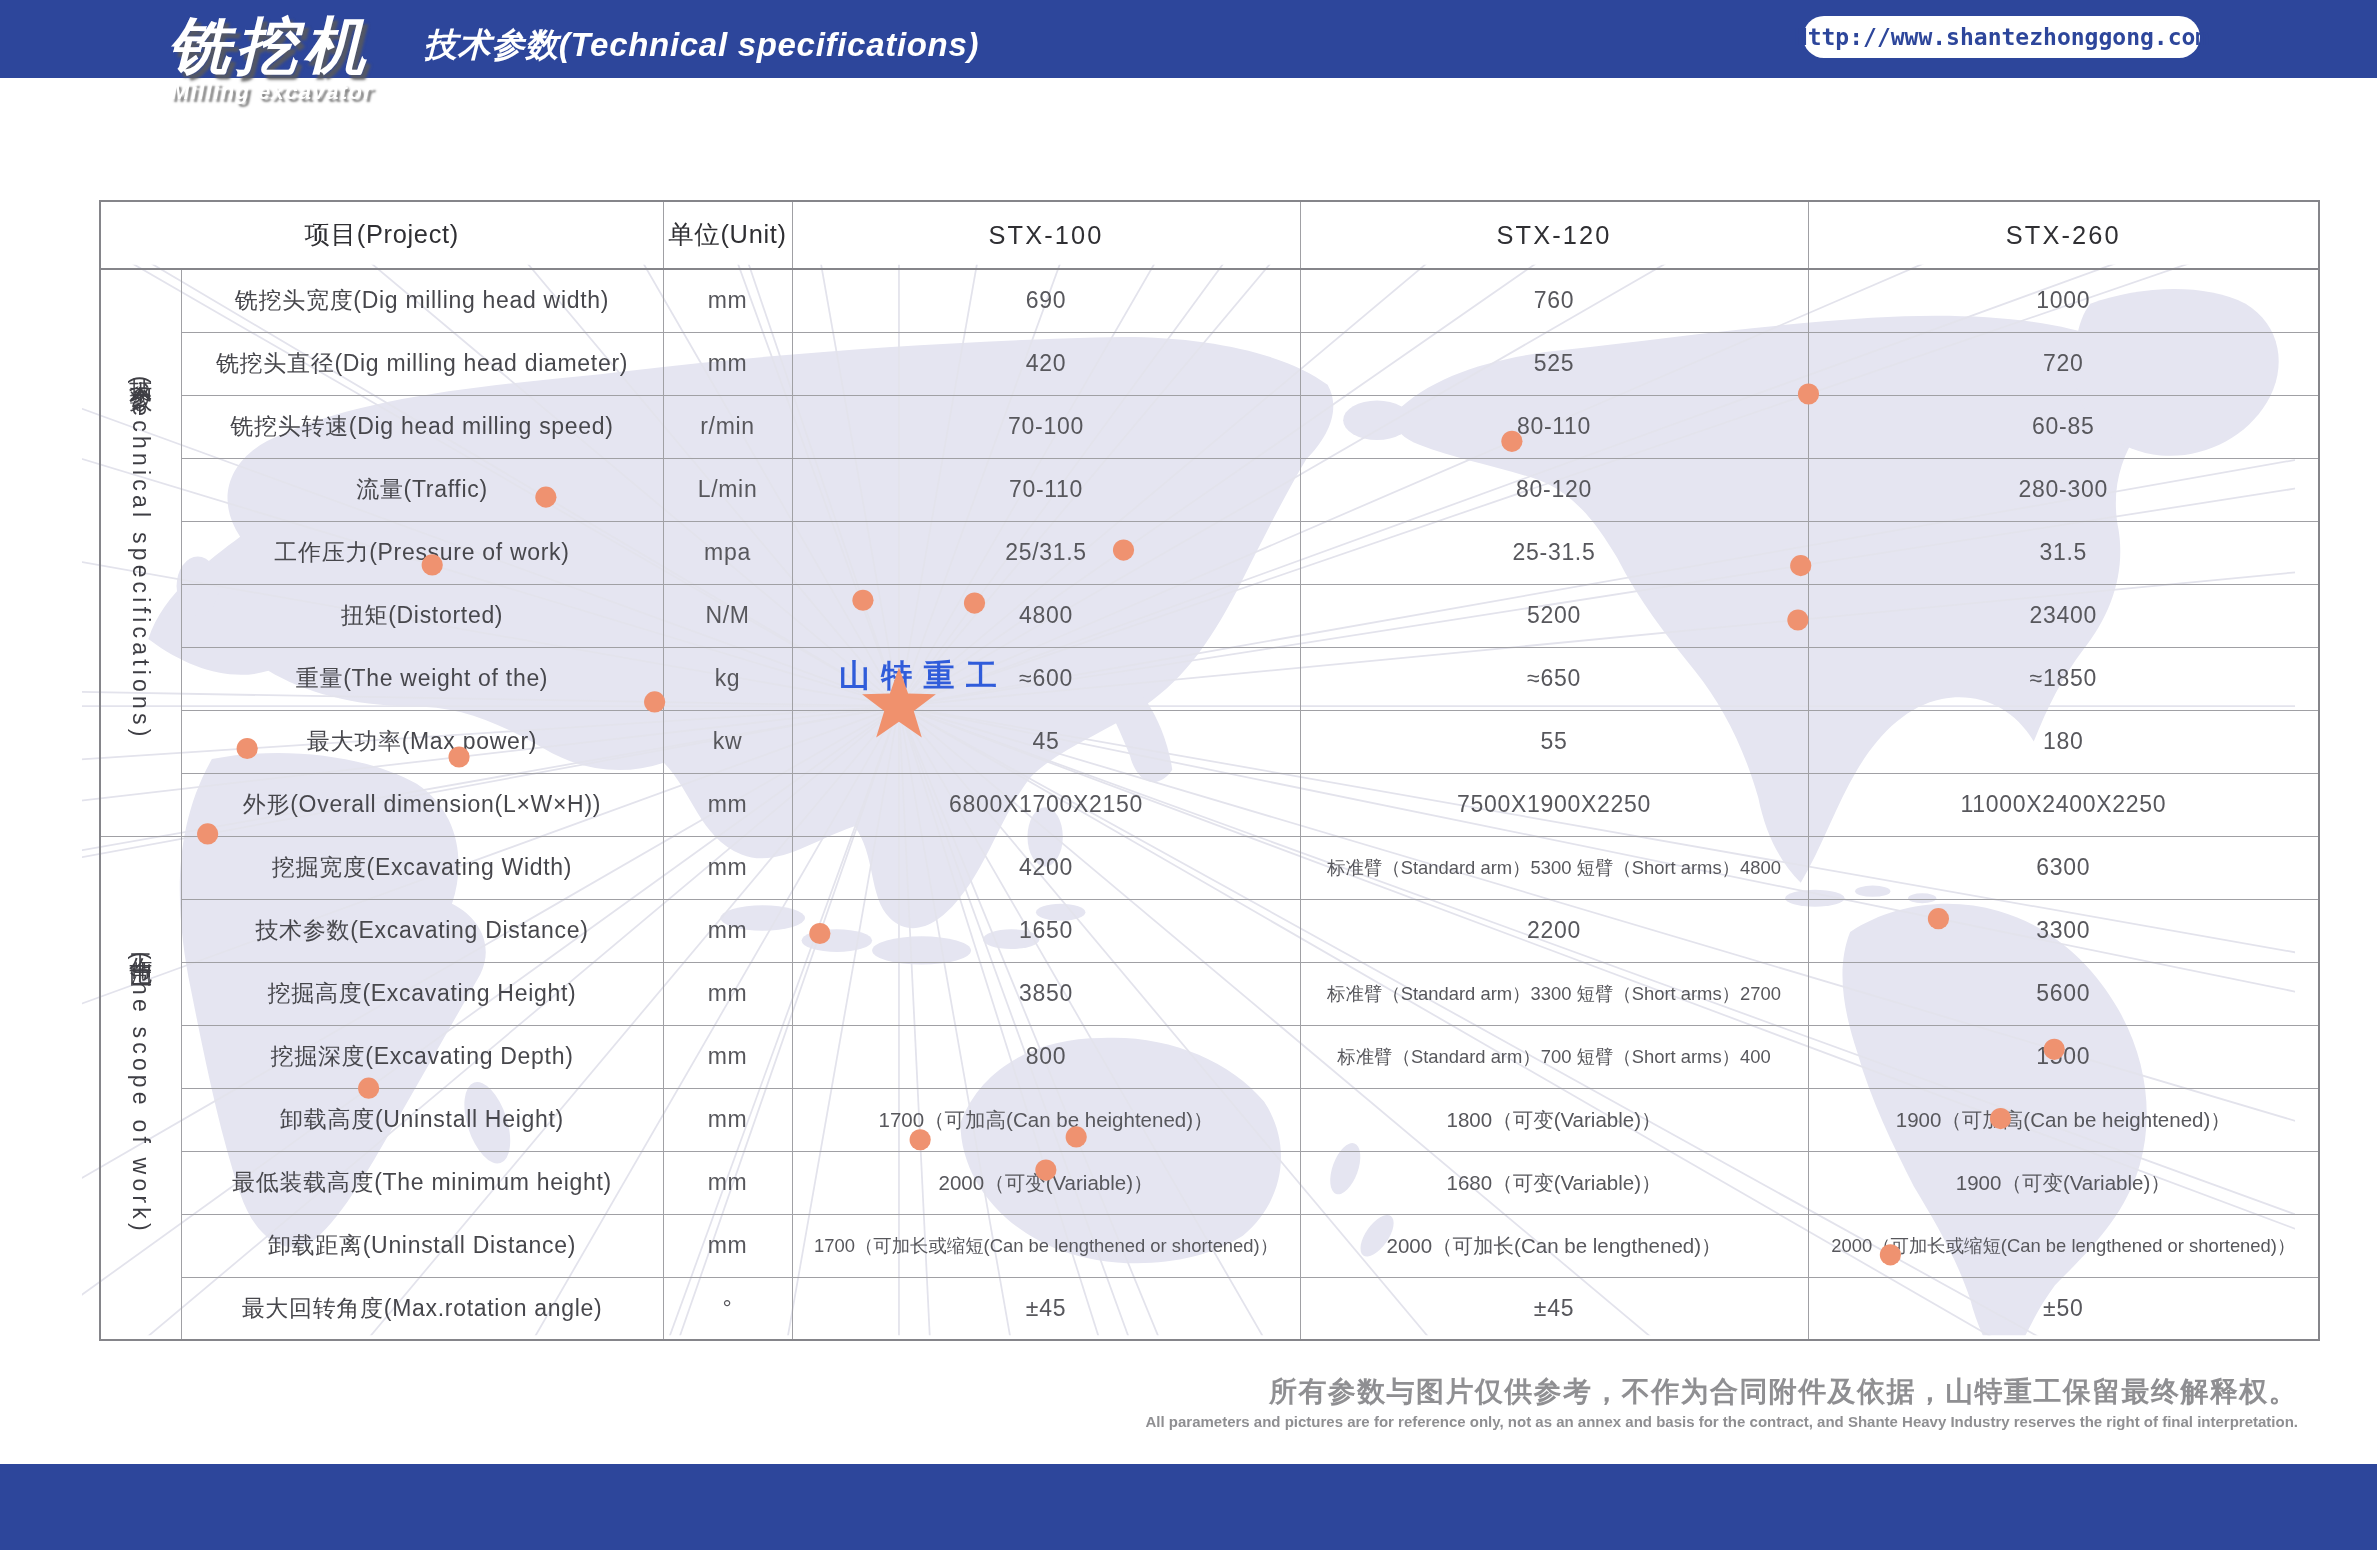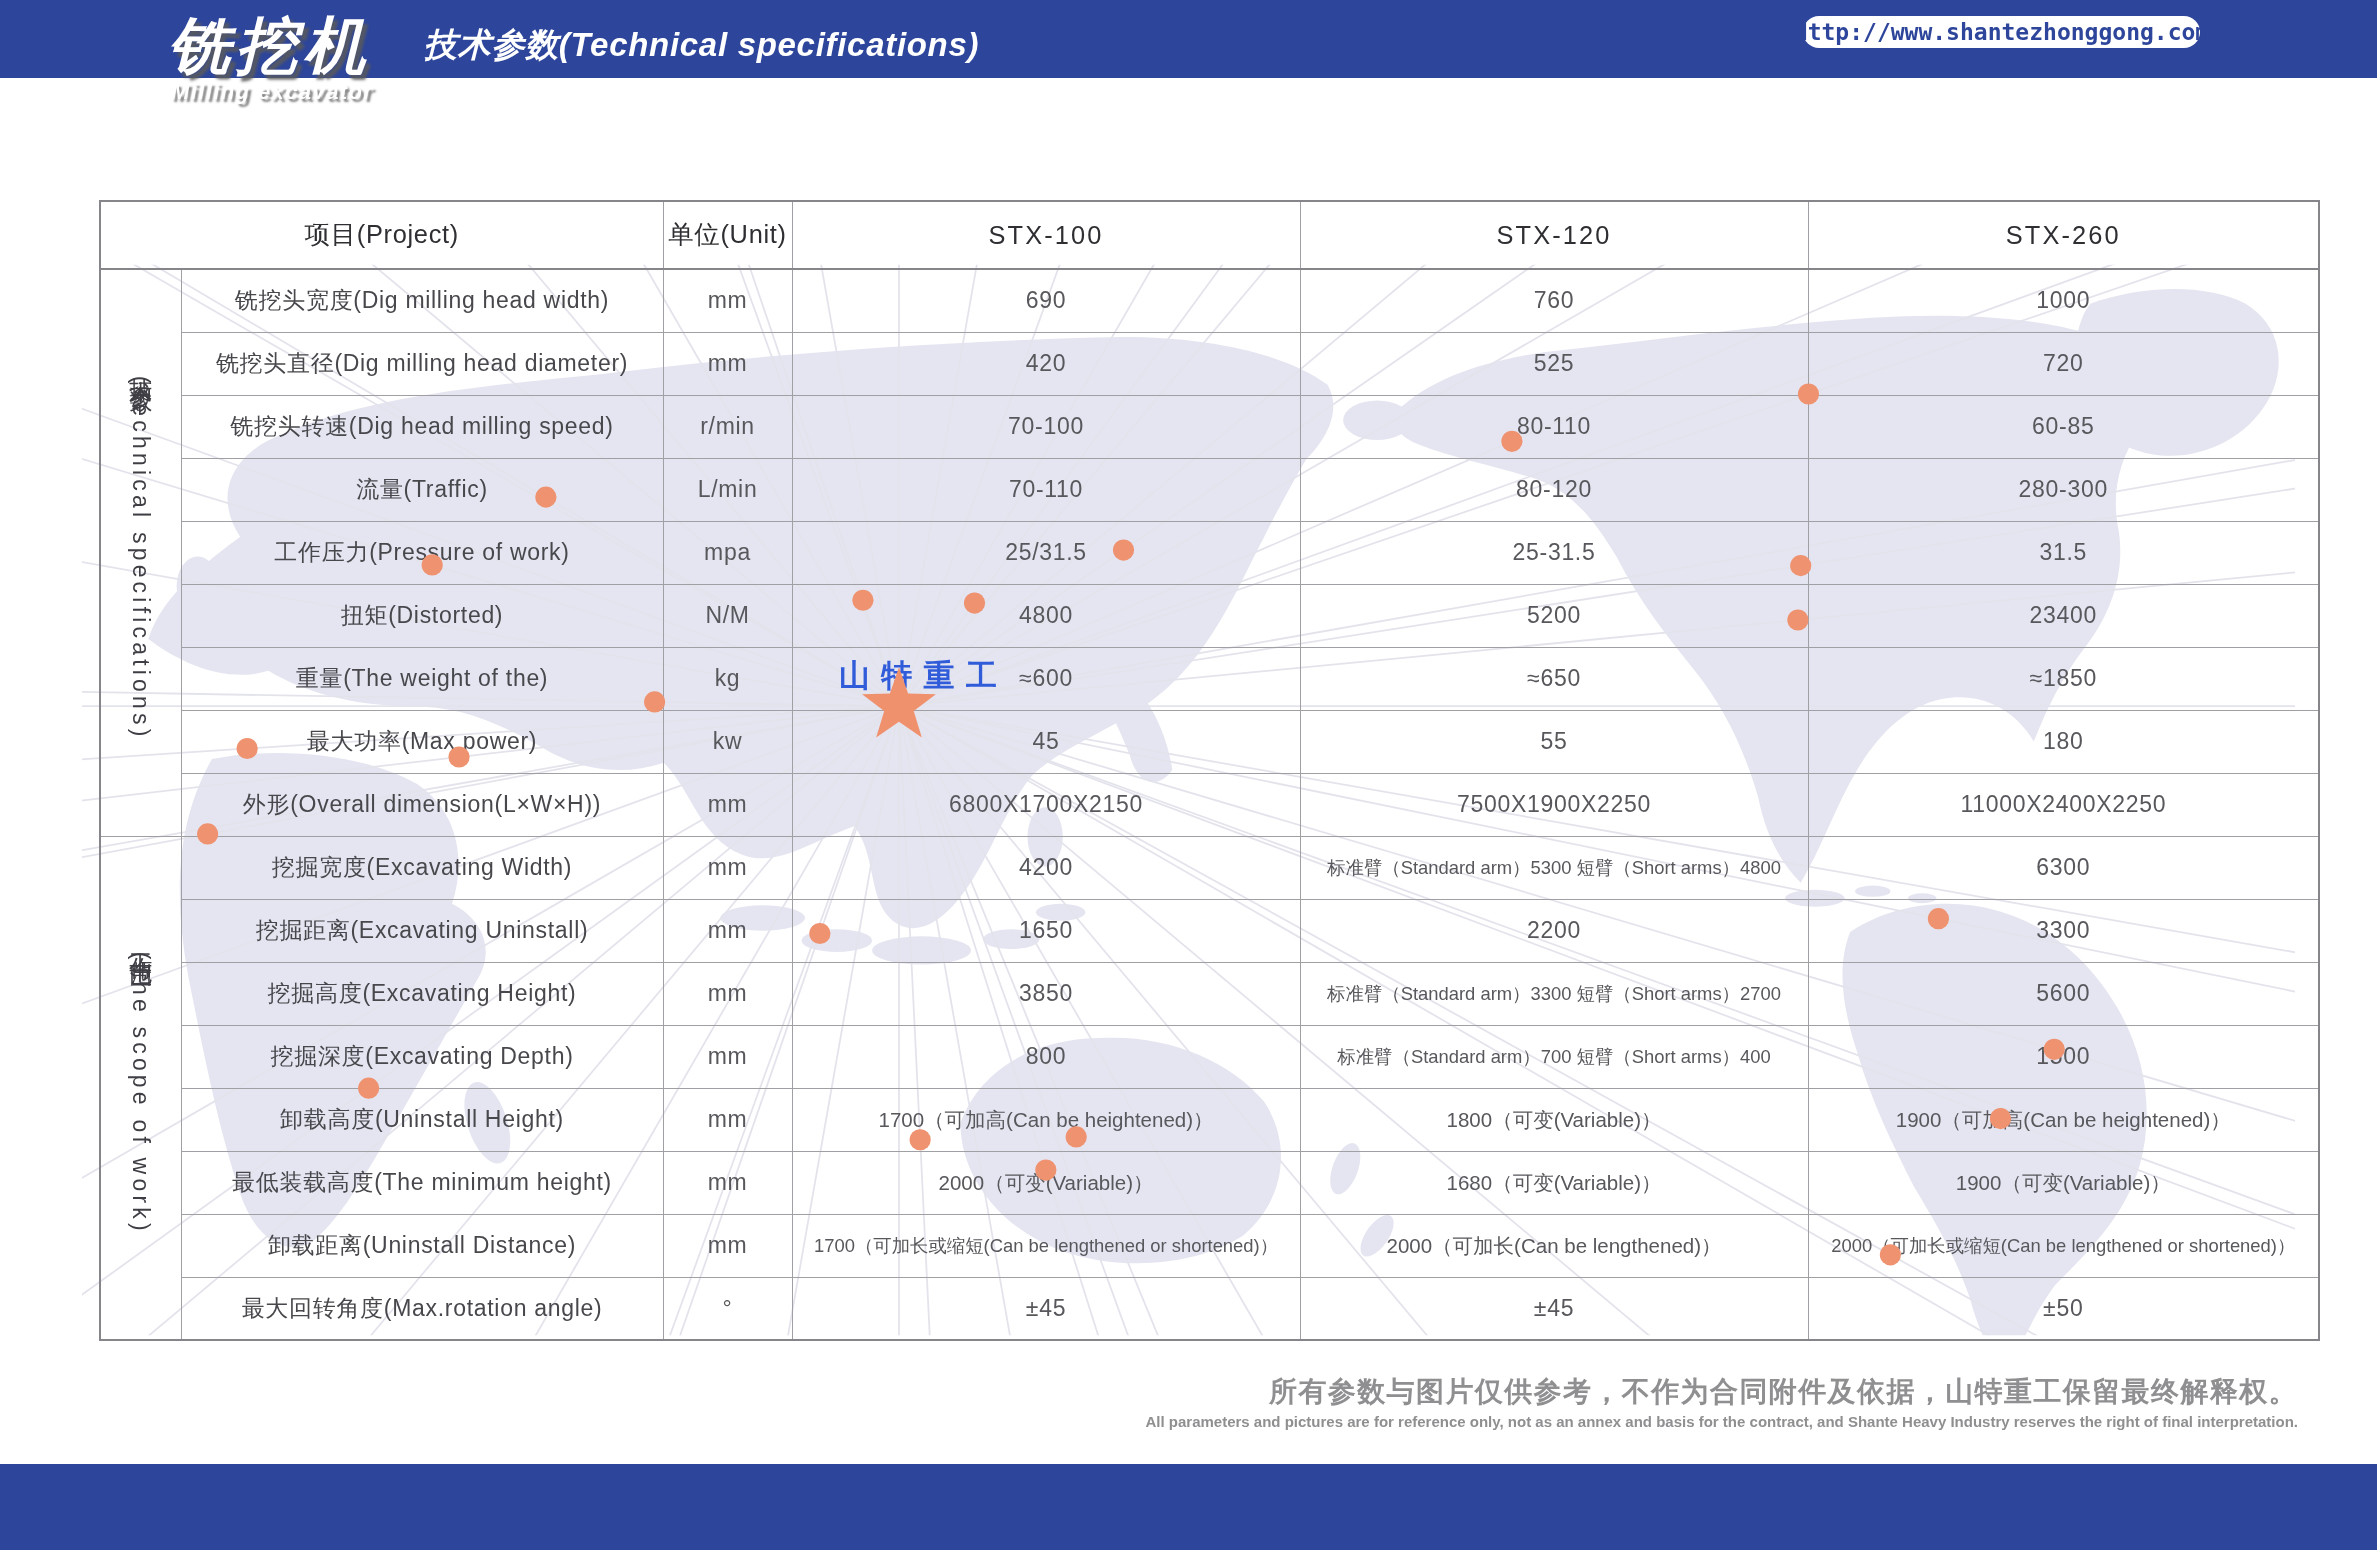--- a/index.html
+++ b/index.html
@@ -7,21 +7,21 @@
   .page{position:relative;width:2377px;height:1550px;background:#fff;}
 
   
   .topbar{position:absolute;left:0;top:0;width:2377px;height:78px;background:#2d469b;}
   .logo-cn{position:absolute;left:168px;top:4px;font-size:62px;font-weight:900;font-style:italic;
     color:#ffffff;letter-spacing:5.7px;text-shadow:4.2px 5px 2.8px rgba(90,90,90,.85);z-index:6;white-space:nowrap;}
   .logo-en{position:absolute;left:171px;top:79px;font-size:22px;font-weight:bold;font-style:italic;
     color:#ffffff;letter-spacing:1.4px;text-shadow:2.8px 2.8px 2.1px rgba(120,120,120,.9);z-index:6;white-space:nowrap;}
   .main-title{position:absolute;left:424px;top:22.6px;font-size:33px;font-weight:bold;font-style:italic;
     color:#ffffff;letter-spacing:0.7px;z-index:6;white-space:nowrap;}
-  .url-pill{position:absolute;left:1803px;top:16.2px;width:397px;height:32px;background:#ffffff;
+  .url-pill{position:absolute;left:1803px;top:16.2px;width:397px;height:42px;background:#ffffff;
     border-radius:21px;display:flex;align-items:center;justify-content:center;z-index:6;}
   .url-pill span{font-family:"DejaVu Sans Mono",monospace;font-size:23px;font-weight:bold;color:#2d469b;}
 
   
   svg.decor{position:absolute;left:0;top:0;width:2377px;height:1550px;}
   #under{z-index:1;}
   #over{z-index:3;pointer-events:none;}
   .land{fill:#e5e5f1;}
   #rays line{stroke:#e3e3ec;stroke-width:2.5;}
   #marks circle{fill:#ef9270;}
@@ -252,21 +252,21 @@
       </tr>
       <tr>
         <td class="vcell" rowspan="8"><span class="vtext">工作范围(The scope of work)</span></td>
         <td class="name">挖掘宽度(Excavating Width)</td>
         <td>mm</td>
         <td>4200</td>
         <td class="sm">标准臂（Standard arm）5300 短臂（Short arms）4800</td>
         <td>6300</td>
       </tr>
       <tr>
-        <td class="name">挖掘距离(Excavating Uninstall)</td>
+        <td class="name">技术参数(Excavating Distance)</td>
         <td>mm</td>
         <td>1650</td>
         <td>2200</td>
         <td>3300</td>
       </tr>
       <tr>
         <td class="name">挖掘高度(Excavating Height)</td>
         <td>mm</td>
         <td>3850</td>
         <td class="sm">标准臂（Standard arm）3300 短臂（Short arms）2700</td>

